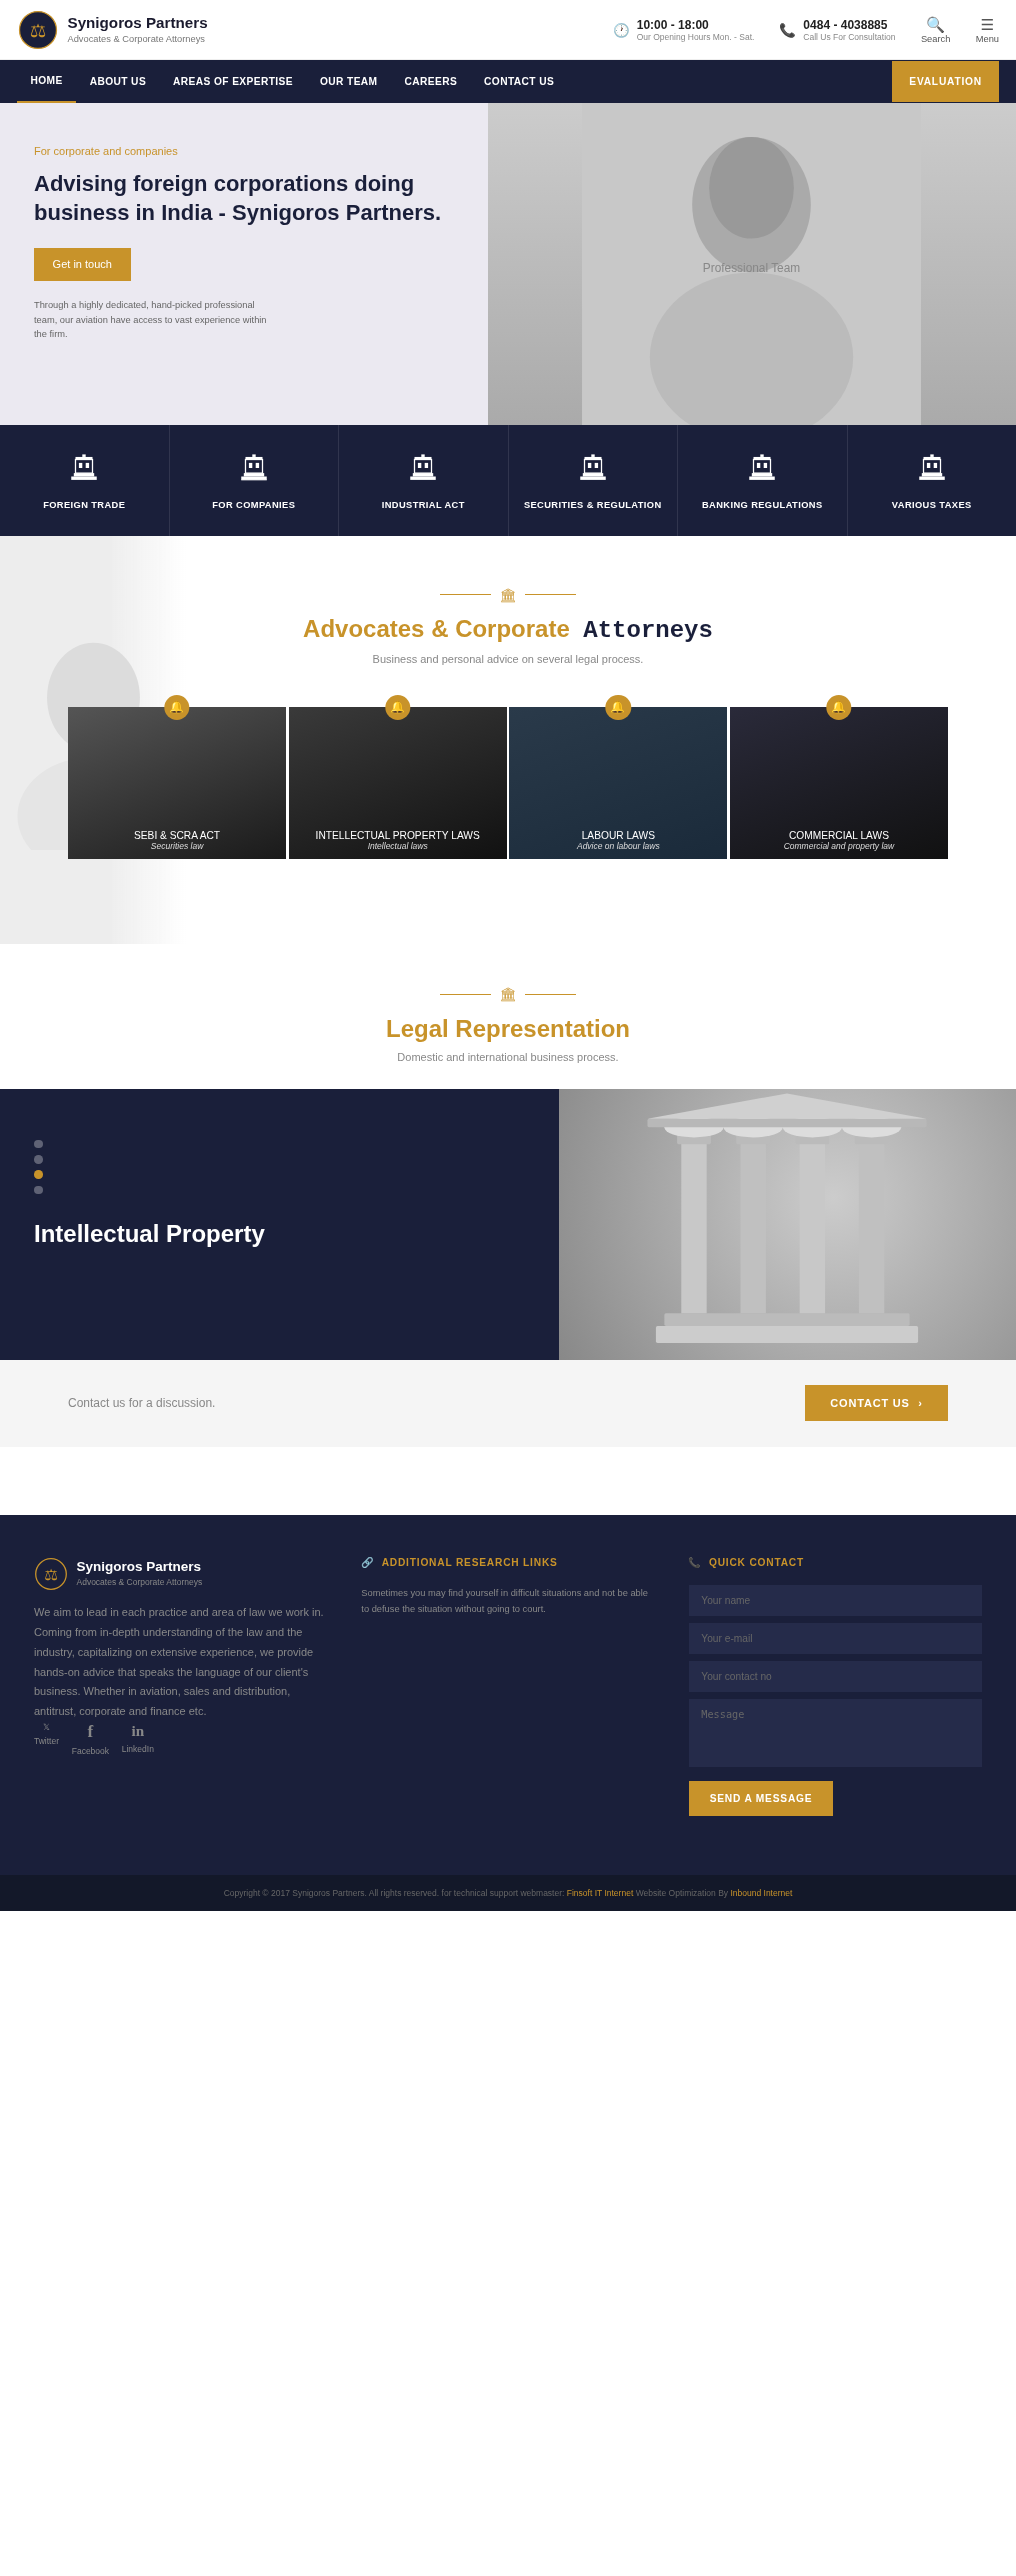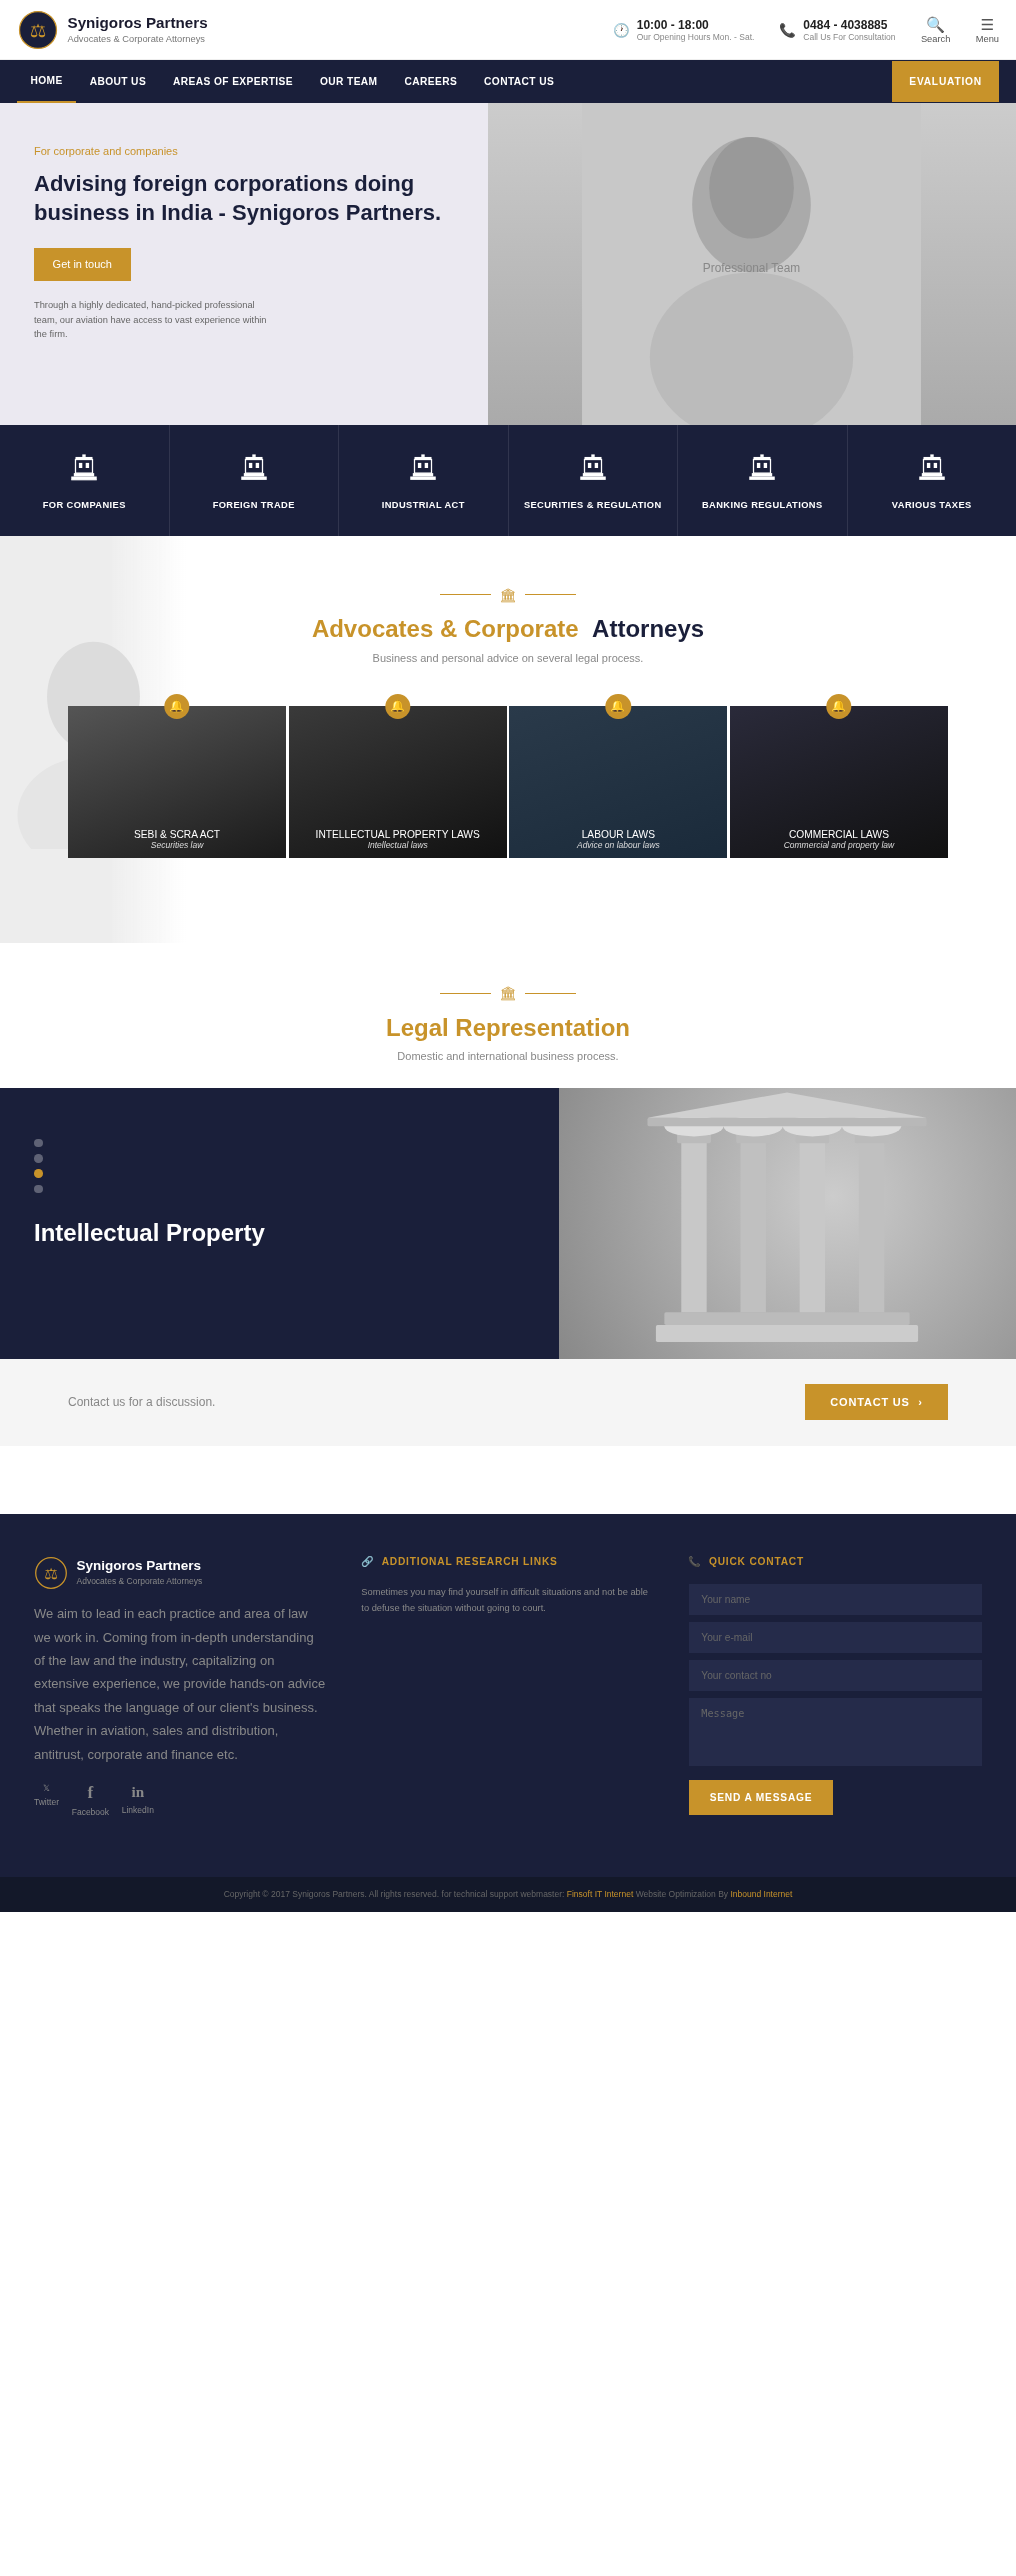--- a/index.html
+++ b/index.html
@@ -272,21 +272,21 @@
     }
     .footer-grid {
       display: grid;
       grid-template-columns: 1fr 1fr 1fr;
       gap: 34px;
       margin-bottom: 34px;
     }
     .footer-logo { display: flex; align-items: center; gap: 8.5px; margin-bottom: 12.7px; }
     .footer-logo-text h3 { color: #fff; font-size: 13.5px; }
     .footer-logo-text span { font-size: 8.5px; color: #888; }
-    .footer-about { font-size: 13px; line-height: 1.8; color: #888; margin-bottom: 17px; }
+    .footer-about { font-size: 11px; line-height: 1.8; color: #888; }
     .footer-social { display: flex; gap: 12.7px; }
     .social-icon {
       display: flex;
       flex-direction: column;
       align-items: center;
       gap: 4.2px;
       color: #aaa;
       font-size: 15.2px;
       cursor: pointer;
     }
@@ -420,38 +420,38 @@
   <div class="service-item">
     <div class="service-icon">
       <svg width="34" height="34" viewBox="0 0 40 40" fill="none">
         <rect x="5" y="30" width="30" height="4" fill="white"></rect>
         <rect x="8" y="26" width="24" height="4" fill="white"></rect>
         <rect x="10" y="10" width="20" height="16" fill="none" stroke="white" stroke-width="1.5"></rect>
         <rect x="14" y="14" width="4" height="6" fill="white"></rect>
         <rect x="22" y="14" width="4" height="6" fill="white"></rect>
         <rect x="10" y="7" width="20" height="3" fill="white"></rect>
         <rect x="18" y="4" width="4" height="3" fill="white"></rect>
-        <line x1="5" y1="34" x2="35" y2="34" stroke="white" stroke-width="1"></line>
-      </svg>
-    </div>
-    <span class="service-label">FOR COMPANIES</span>
+      </svg>
+    </div>
+    <span class="service-label">FOREIGN TRADE</span>
   </div>
   <div class="service-item">
     <div class="service-icon">
       <svg width="34" height="34" viewBox="0 0 40 40" fill="none">
         <rect x="5" y="30" width="30" height="4" fill="white"></rect>
         <rect x="8" y="26" width="24" height="4" fill="white"></rect>
         <rect x="10" y="10" width="20" height="16" fill="none" stroke="white" stroke-width="1.5"></rect>
         <rect x="14" y="14" width="4" height="6" fill="white"></rect>
         <rect x="22" y="14" width="4" height="6" fill="white"></rect>
         <rect x="10" y="7" width="20" height="3" fill="white"></rect>
         <rect x="18" y="4" width="4" height="3" fill="white"></rect>
-      </svg>
-    </div>
-    <span class="service-label">FOREIGN TRADE</span>
+        <line x1="5" y1="34" x2="35" y2="34" stroke="white" stroke-width="1"></line>
+      </svg>
+    </div>
+    <span class="service-label">FOR COMPANIES</span>
   </div>
   <div class="service-item">
     <div class="service-icon">
       <svg width="34" height="34" viewBox="0 0 40 40" fill="none">
         <rect x="5" y="30" width="30" height="4" fill="white"></rect>
         <rect x="8" y="26" width="24" height="4" fill="white"></rect>
         <rect x="10" y="10" width="20" height="16" fill="none" stroke="white" stroke-width="1.5"></rect>
         <rect x="14" y="14" width="4" height="6" fill="white"></rect>
         <rect x="22" y="14" width="4" height="6" fill="white"></rect>
         <rect x="10" y="7" width="20" height="3" fill="white"></rect>
@@ -513,21 +513,21 @@
     </svg>
   </div>
 
   <div class="section-deco">
     <div class="line"></div>
     <span style="color:#c8932a; font-size:13.5px;">🏛</span>
     <div class="line"></div>
   </div>
   <h2 class="section-title">
     <span class="gold">Advocates &amp; Corporate</span>
-    <span class="dark" style="margin-left:6.8px;">Attorneys</span>
+    <span class="dark" style="margin-left:6.8px;font-family:Liberation Mono, monospace;">Attorneys</span>
   </h2>
   <p class="section-subtitle">Business and personal advice on several legal process.</p>
 
   <div class="cards-wrapper">
     <div class="card-with-bell">
       <div class="bell-badge">🔔</div>
       <div class="practice-card-bg" style="background: linear-gradient(160deg, #555 0%, #1a1a1a 100%); height:152px; position:relative;">
         <div class="practice-card-content">
           <div class="practice-card-title">SEBI &amp; SCRA ACT</div>
           <div class="practice-card-sub">Securities law</div>

